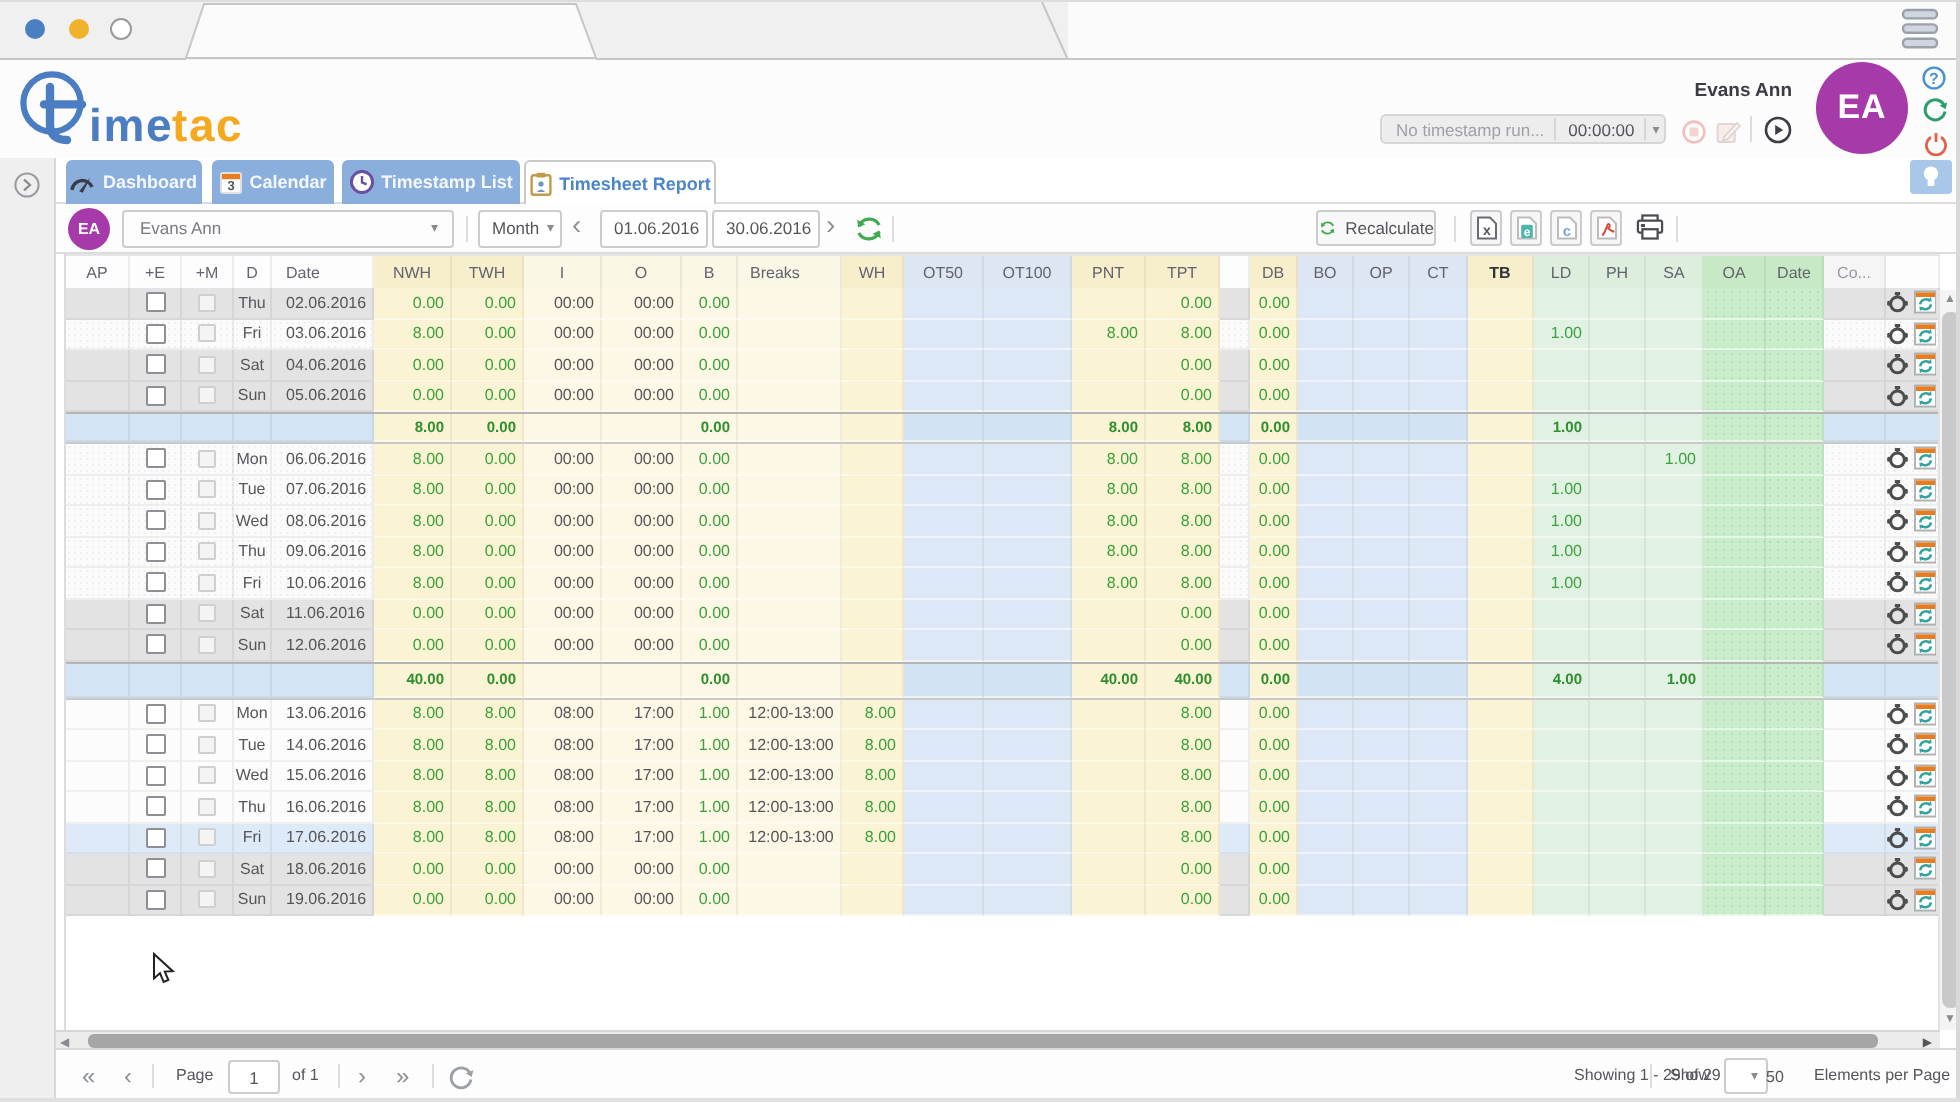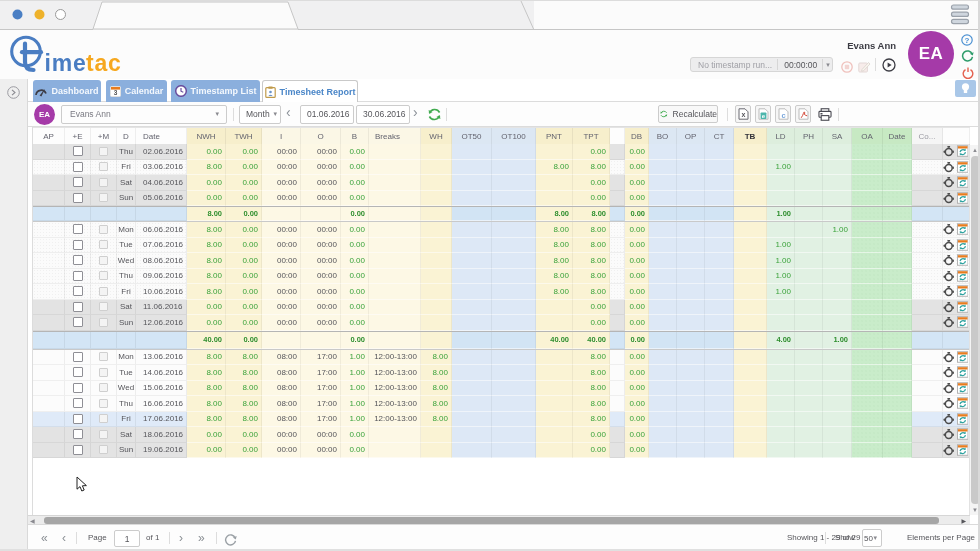--- a/index.html
+++ b/index.html
@@ -1617,20 +1617,20 @@
  <span class="chev pi" style="left:151px;">›</span>
  <span class="chev pi" style="left:170px;">»</span>
  <span class="pi psep" style="left:188px;"></span>
  <span class="pi" style="left:196px;top:7px;"><svg width="13" height="13" viewBox="0 0 13 13">
         <path d="M11.2 5 A5 5 0 1 0 11.5 7.8" fill="none" stroke="#9aa0a5" stroke-width="1.4"></path>
         <path d="M12.7 3.1 l-0.9 3.4 -2.9-1.9z" fill="#9aa0a5"></path>
       </svg></span>
  <span class="pi ptx" style="left:759px;">Showing 1 - 29 of 29</span>
  <span class="pi psep" style="left:797px;"></span>
  <span class="pi ptx" style="left:807px;">Show</span>
- <span class="pi" style="left:834px;top:4px;width:20px;height:18px;border:1px solid #ccc;border-radius:2px;background:#fff;display:flex;align-items:center;padding-left:1px;position:relative;font-size:8px;color:#55555a;">50<i style="position:absolute;right:4px;font-size:7px;font-style:normal;color:#8a8a90">▾</i></span>
+ <span class="pi" style="left:834px;top:4px;width:20px;height:18px;border:1px solid #ccc;border-radius:2px;background:#fff;display:flex;align-items:center;padding-left:20px;position:relative;font-size:8px;color:#55555a;">50<i style="position:absolute;right:4px;font-size:7px;font-style:normal;color:#8a8a90">▾</i></span>
  <span class="pi ptx" style="left:879px;">Elements per Page</span>
 </div>
 
 <svg width="13" height="17" viewBox="0 0 13 17" style="position:absolute;left:76px;top:476px;z-index:40">
     <path d="M1 1 L1 13.2 L4 10.6 L5.8 15 L8.2 14 L6.4 9.8 L10.4 9.6z" fill="#fff" stroke="#222" stroke-width="1"></path>
   </svg>
 <div style="position:absolute;left:978px;top:0;width:2px;height:551px;background:#d9d9d9;z-index:50"></div>
 <div style="position:absolute;left:0;top:549px;width:980px;height:2px;background:#e0e0e0;z-index:50"></div>
 </body></html>

